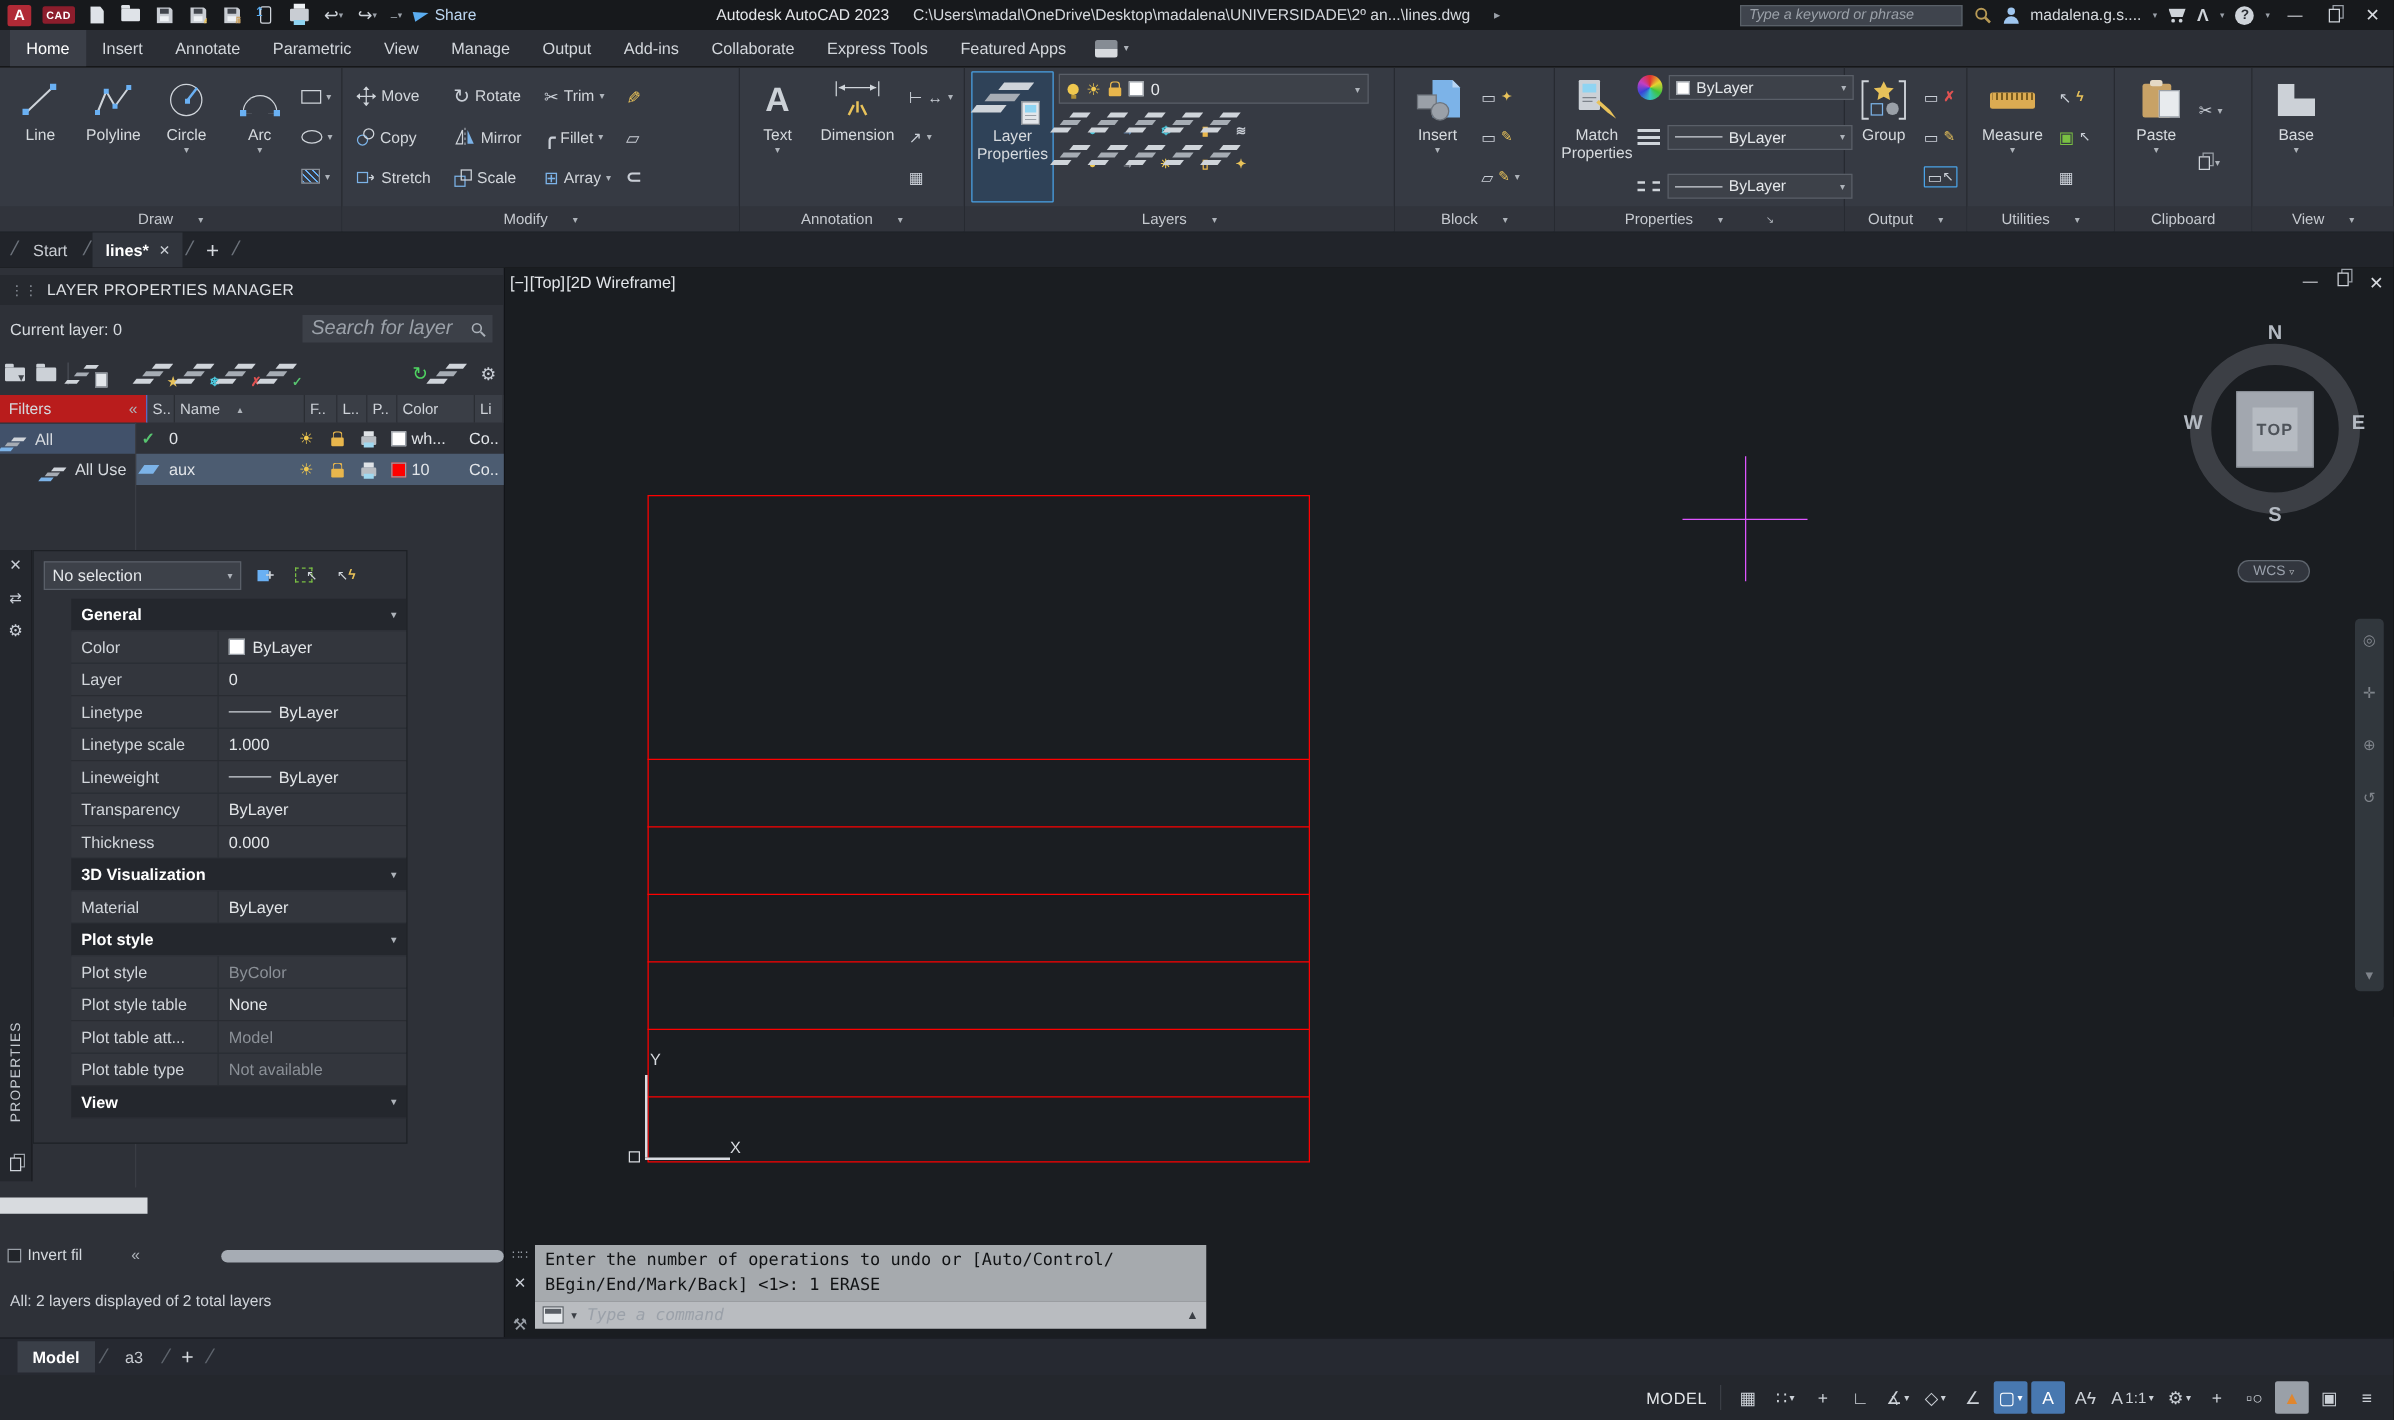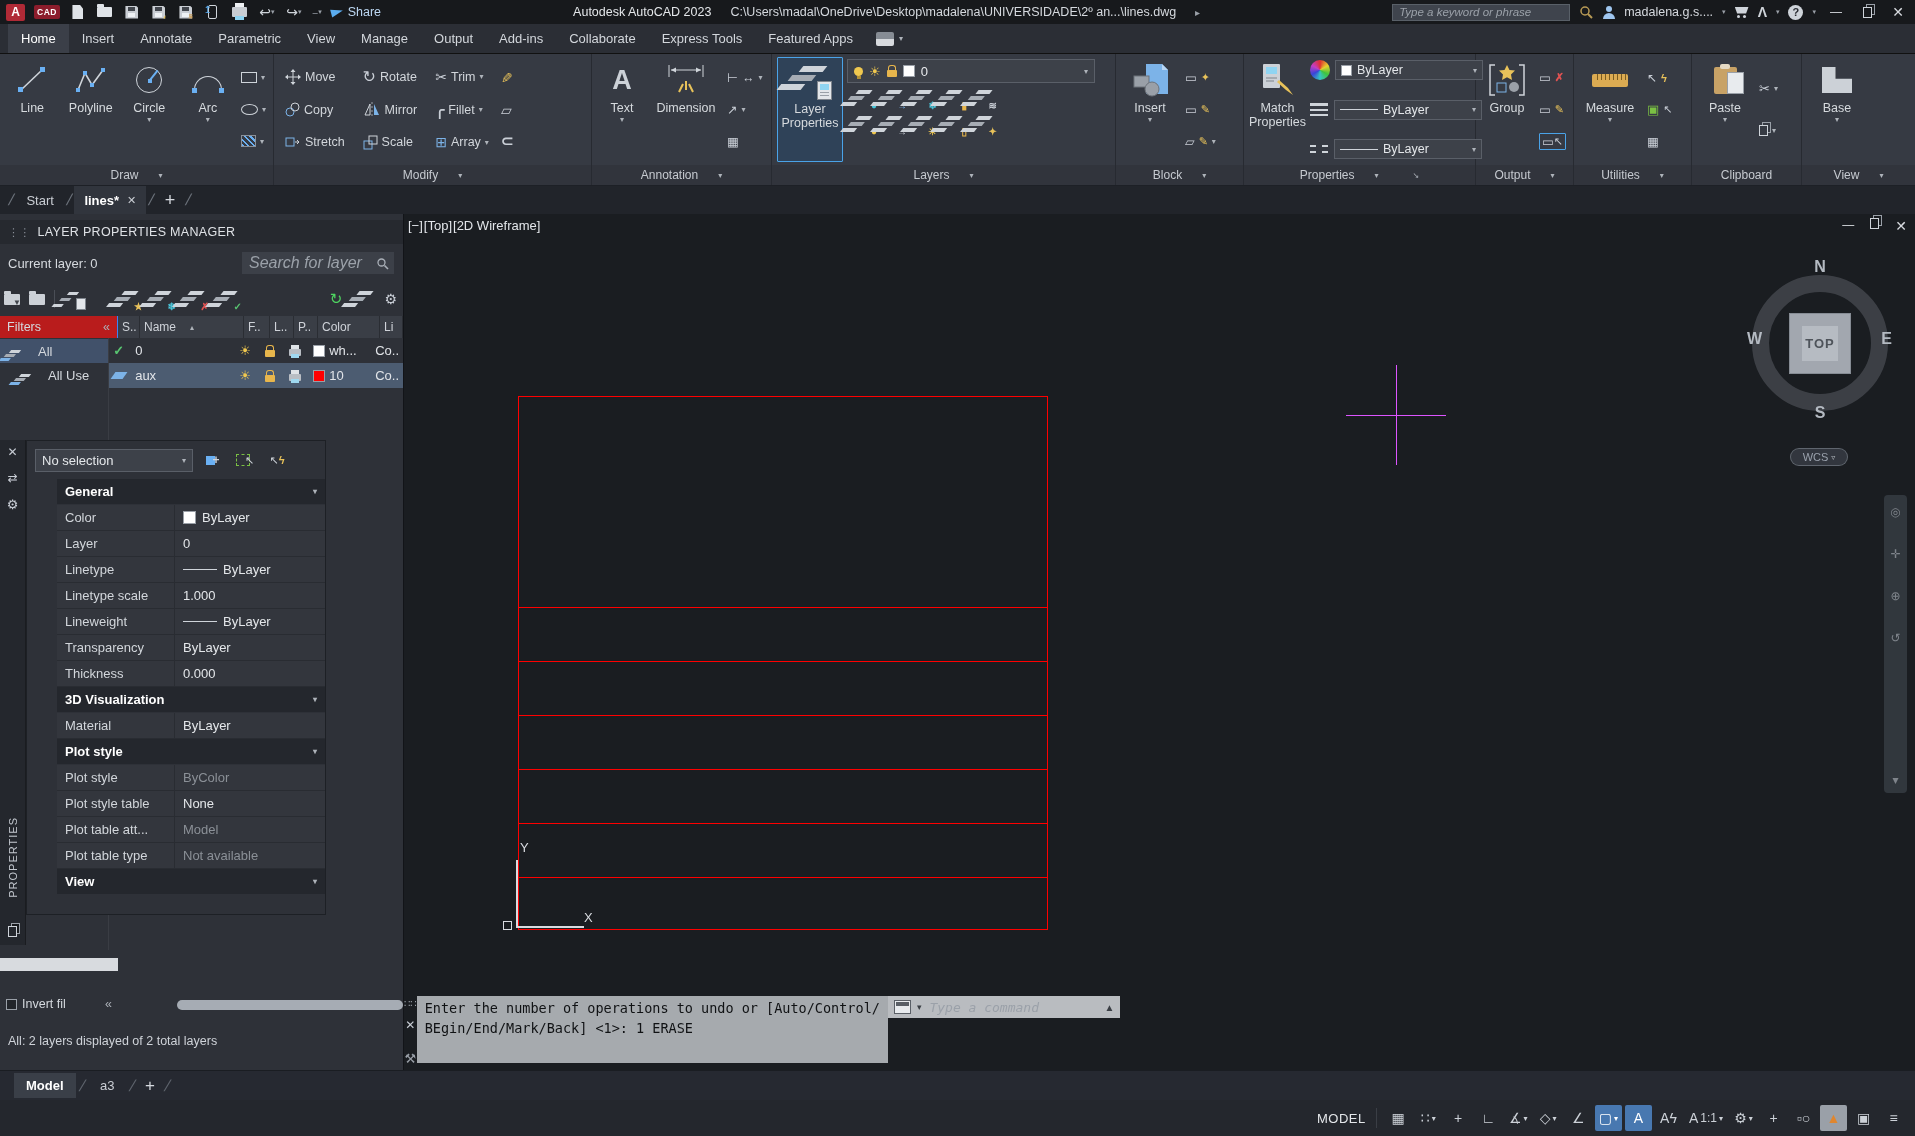--- a/index.html
+++ b/index.html
@@ -143,23 +143,23 @@
 .lpm-search input{flex:1;background:transparent;border:0;outline:0;color:#d5d9de;font-size:16px;min-width:0}
 .lpm-tools{top:72px;left:4px;right:6px;height:26px;display:flex;align-items:center;gap:9px}
 .tooldiv{width:1px;height:18px;background:#4a4e56}
 .lpm-cols{top:102px;left:0;right:0;height:22px;display:flex}
 .fcell{width:118px;background:#b91c1c;border-right:1px solid #3b82f6;display:flex;align-items:center;justify-content:space-between;padding:0 7px;font-size:12.5px;color:#d5d9de}
 .hcell{background:#3a3e46;border-right:1px solid #2a2d33;font-size:12px;color:#cfd3d9;display:flex;align-items:center;padding:0 4px}
 .sort{font-size:8px;color:#aeb3ba;margin-left:14px}
 .c-s{width:22px}.c-n{width:104px}.c-f{width:26px}.c-l{width:24px}.c-p{width:24px}.c-c{width:62px}.c-li{flex:1}
 .lpm-body{top:124px;left:0;right:0;bottom:120px;display:flex}
 .ltree{width:118px;border-right:1px solid #3a3d44;padding-top:1px}
-.titem{height:24px;display:flex;align-items:center;gap:18px;padding-left:10px;font-size:13px;color:#d5d9de}
+.titem{height:24px;display:flex;align-items:center;gap:8px;padding-left:10px;font-size:13px;color:#d5d9de}
 .titem.sel{background:#41516a}
-.titem.sub{padding-left:20px}
+.titem.sub{padding-left:42px}
 .llist{flex:1}
 .lrow{height:25px;display:flex;align-items:center;font-size:13px;color:#e2e5e9}
 .lrow.sel{background:#4c5c71}
 .cell{display:flex;align-items:center;padding:0 4px;height:100%}
 .chk{color:#58c470;font-weight:bold;font-size:13px}
 .para{width:12px;height:7px;background:#7cb3e8;transform:skewX(-35deg)}
 .prn{display:inline-block;width:12px;height:7px;background:#b9bec4;border-radius:1px;position:relative;margin-top:4px}
 .prn::before{content:'';position:absolute;top:-4px;left:2px;width:8px;height:4px;background:#dfe3e7}
 .prn::after{content:'';position:absolute;top:5px;left:2px;width:8px;height:4px;background:#9fd8f0}
 .cell .sw{margin-right:4px;flex:none}
@@ -203,21 +203,21 @@
 .wcs{left:45px;top:190px;width:58px;height:18px;border-radius:9px;background:rgba(80,87,98,.45);border:1px solid rgba(140,147,158,.5);color:#9aa1ac;font-size:11px;display:flex;align-items:center;justify-content:center;gap:3px}
 
 
 #navbar{left:1884px;top:281px;width:23px;height:298px;background:rgba(70,76,86,.55);border-radius:4px;display:flex;flex-direction:column;align-items:center;padding:10px 0 6px;gap:28px;color:rgba(205,210,218,.5);font-size:12px;z-index:1}
 #navbar .last{margin-top:auto}
 
 
 #cmdwin{left:404px;top:782px;width:561px;height:67px;display:flex;z-index:6}
 .cmdgrip{width:24px;display:flex;flex-direction:column;align-items:center;gap:9px;padding-top:2px;color:#9aa0a8}
 .cmdgrip .x{color:#c9ced6;font-size:12px}
-.cmdbody{flex:1;display:flex;}
+.cmdbody{flex:1;display:flex;flex-direction:column}
 .cmdhist{flex:1;background:#a6aaae;color:#101214;font-family:"DejaVu Sans Mono",monospace;font-size:13.5px;line-height:20px;padding:2px 8px;white-space:pre}
 .cmdrow{height:22px;background:#b9bcc0;display:flex;align-items:center;padding:0 6px;gap:6px}
 .cmdico{width:17px;height:14px;background:#e8ebee;border:1px solid #5a5f66;position:relative;flex:none}
 .cmdico::before{content:'';position:absolute;top:1px;left:1px;right:1px;height:4px;background:#5a5f66}
 .cmdcv{color:#3a3e44;font-size:9px}
 .cmdin{flex:1;border:0;background:transparent;outline:0;font-style:italic;color:#5a5f66;font-size:13px;font-family:"DejaVu Sans Mono",monospace}
 .cmdup{color:#3a3e44;font-size:10px}
 
 
 #layouttabs{position:absolute;top:1070px;left:0;width:100%;height:30px;background:#262931;display:flex;align-items:center;padding-left:14px;font-size:13px;color:#c9cdd3;border-top:1px solid #1a1d22}

